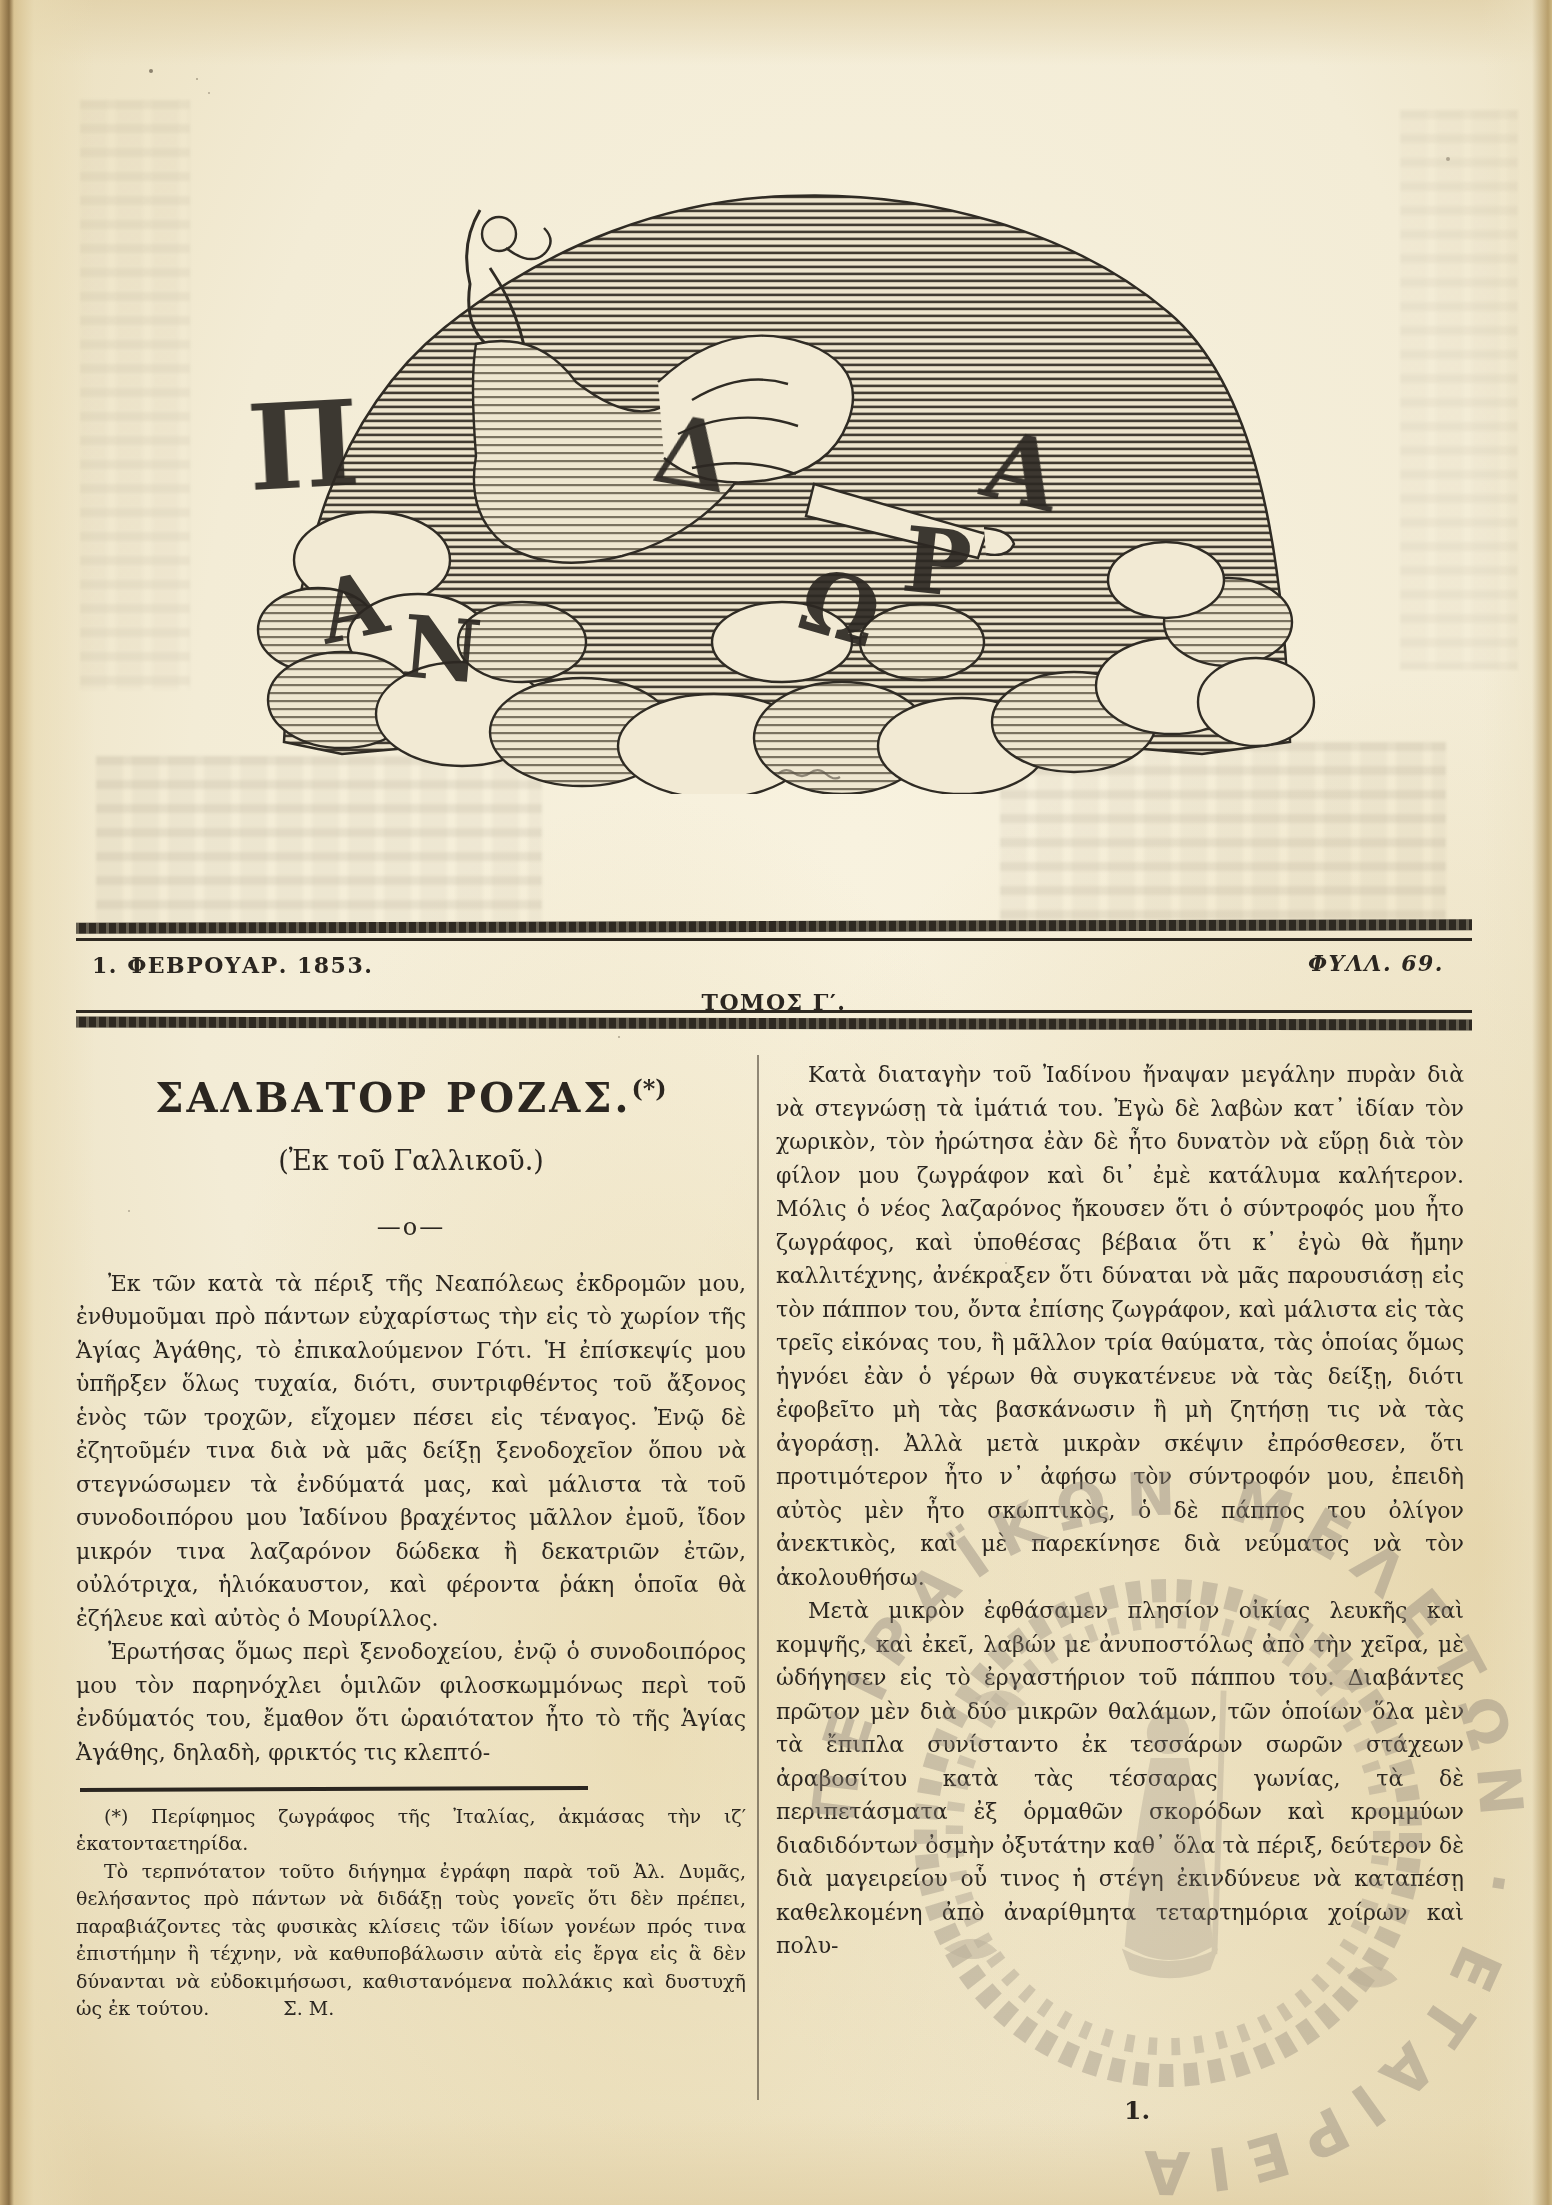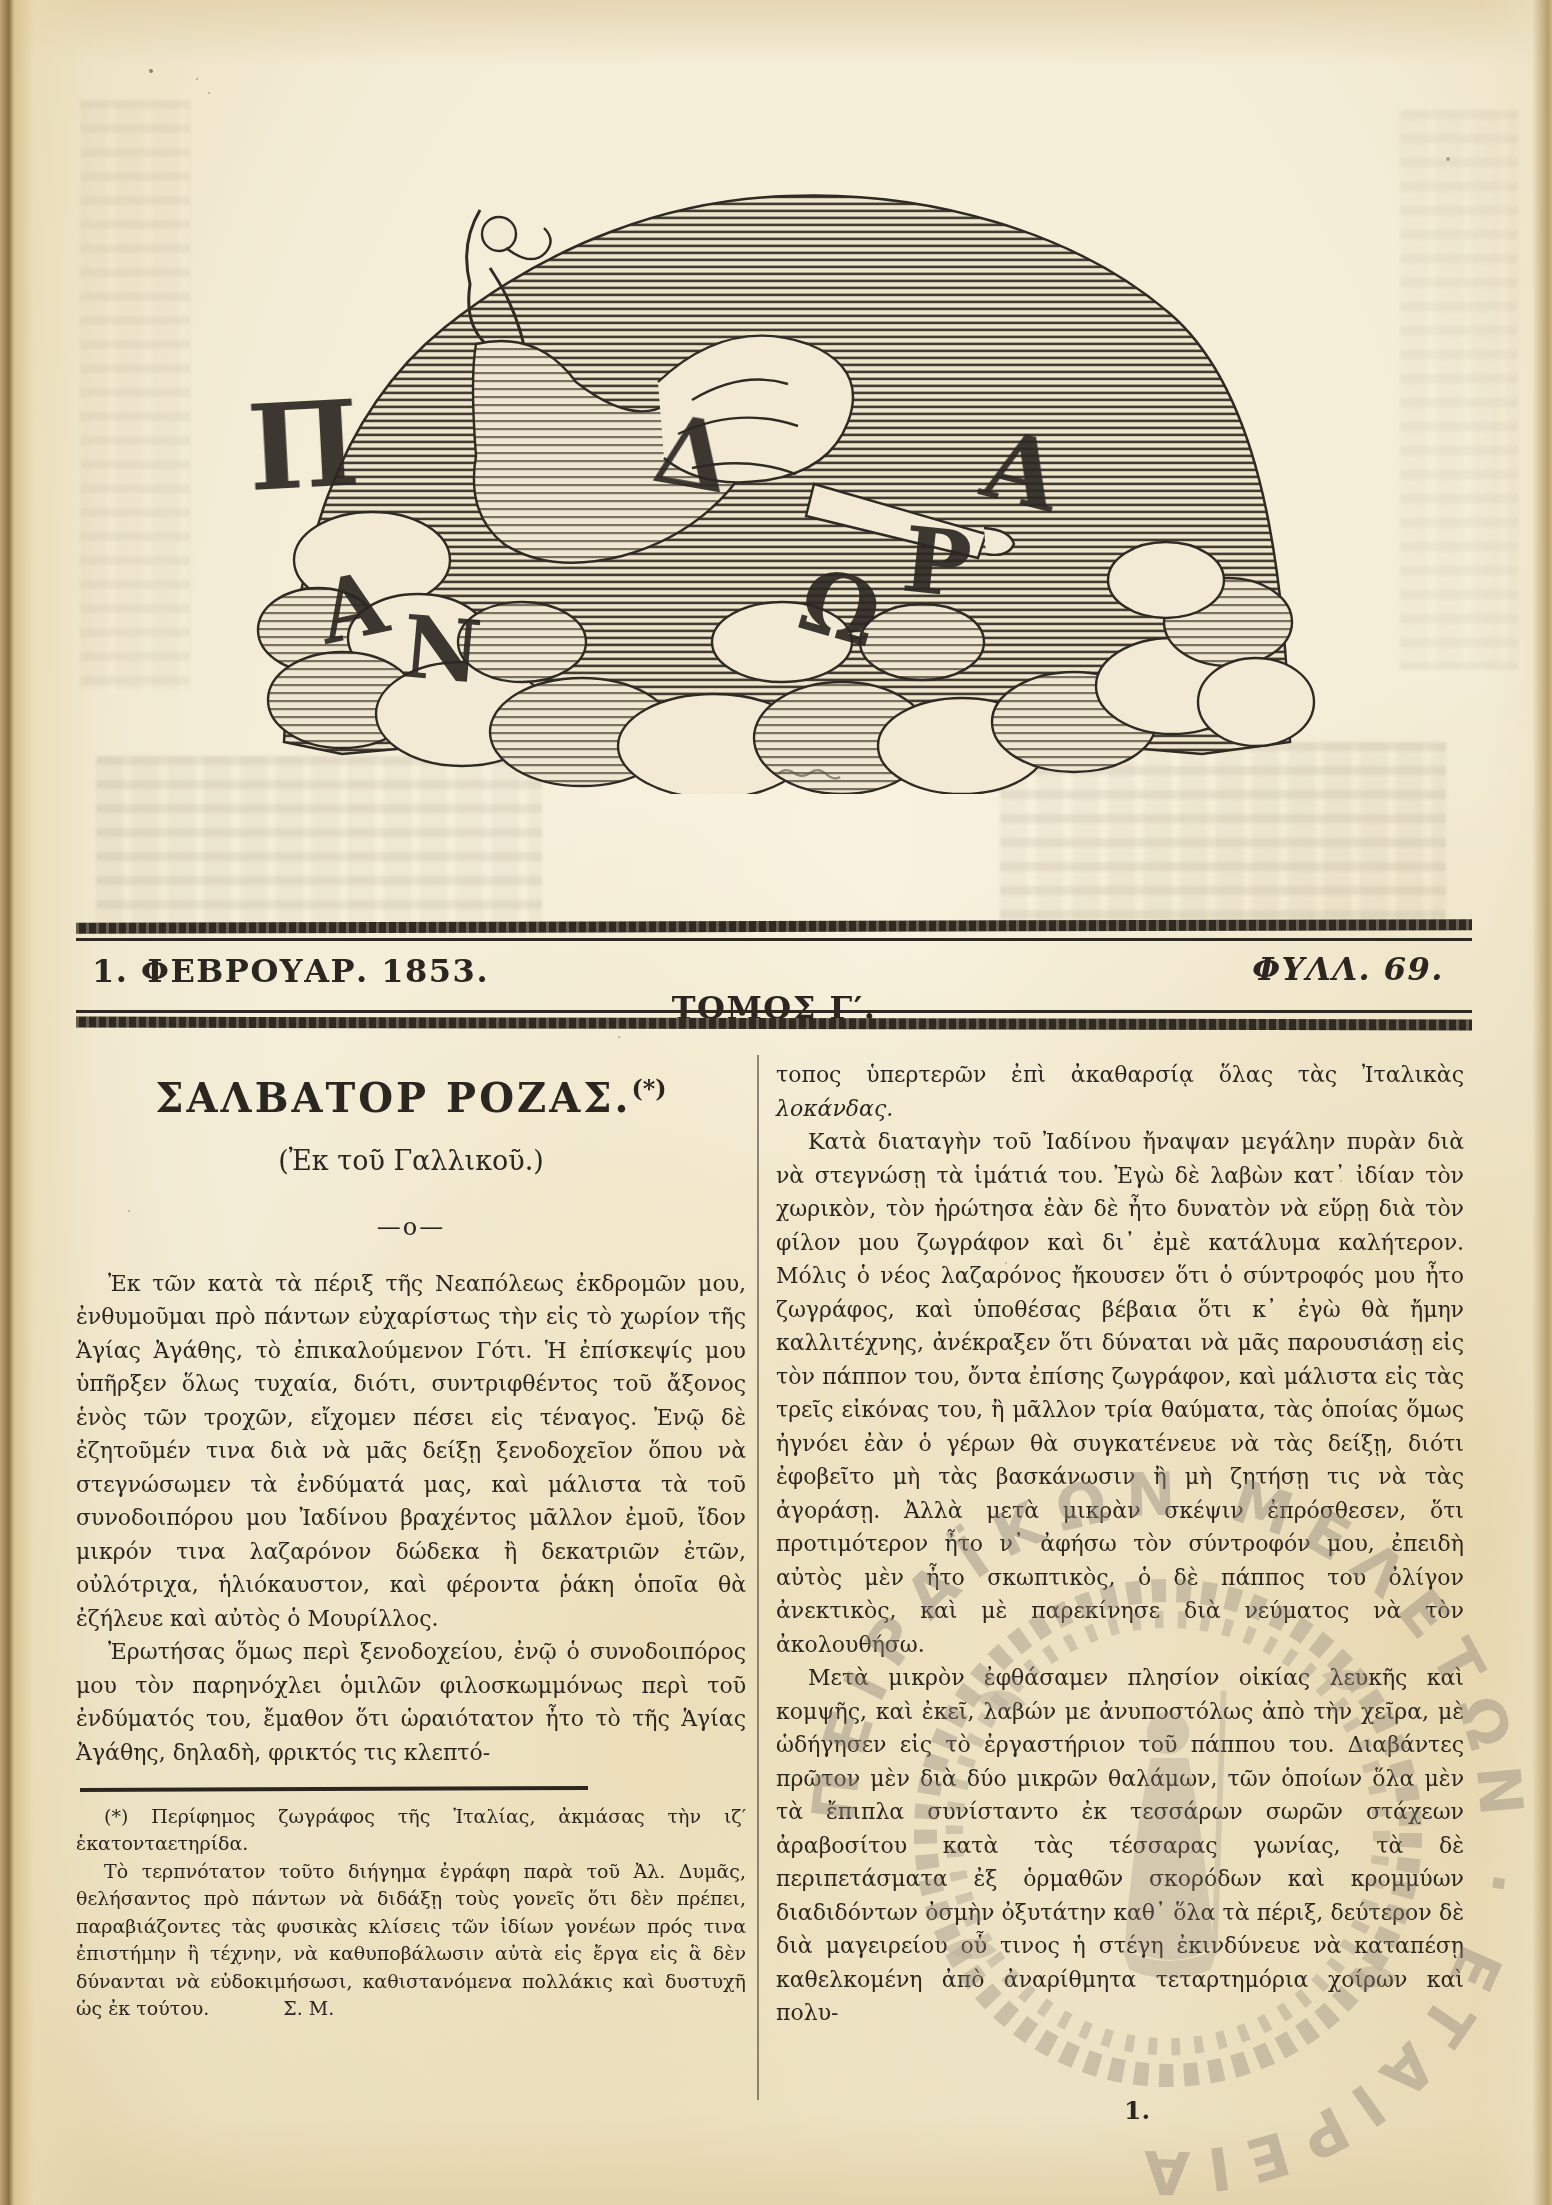--- a/index.html
+++ b/index.html
@@ -28,21 +28,21 @@
   
   .ghost{position:absolute;opacity:.55;filter:blur(1.6px);
     background-image:
       repeating-linear-gradient(180deg, rgba(122,110,88,.20) 0 9px, rgba(0,0,0,0) 9px 24px),
       repeating-linear-gradient(90deg, rgba(122,110,88,.10) 0 27px, rgba(0,0,0,0) 27px 36px);}
   .rule{position:absolute;left:76px;width:1396px;background:#2e2921;}
   .rule.thick{height:11px;
     background-image:repeating-linear-gradient(90deg, rgba(240,230,200,.28) 0 3px, rgba(0,0,0,0) 3px 10px);}
   .rule.thin{height:3px;}
   .dateline{position:absolute;left:76px;top:948px;width:1396px;height:52px;
-    font-weight:bold;font-size:32px;letter-spacing:1.5px;}
+    font-weight:bold;font-size:22px;letter-spacing:1.5px;}
   .dateline .date{position:absolute;left:16px;top:4px;}
   .dateline .volume{position:absolute;left:548px;top:0;width:300px;text-align:center;margin-top:41px;}
   .dateline .issue{position:absolute;right:28px;top:2px;font-style:italic;}
   .col{position:absolute;top:1058px;font-size:22px;line-height:33.5px;text-align:justify;}
   .col-left{left:76px;width:670px;}
   .col-right{left:776px;width:688px;}
   .col-divider{position:absolute;left:757px;top:1055px;width:2px;height:1045px;
     background:rgba(62,52,40,.55);}
   .article-title{text-align:center;font-weight:bold;font-size:40px;letter-spacing:3px;
     margin:14px 0 0 0;transform:scaleY(1.04);}
@@ -155,21 +155,20 @@
     <p class="body-par">Ἐρωτήσας ὅμως περὶ ξενοδοχείου, ἐνῷ ὁ συνοδοιπόρος μου τὸν παρηνόχλει ὁμιλῶν φιλοσκωμμόνως περὶ τοῦ ἐνδύματός του, ἔμαθον ὅτι ὡραιότατον ἦτο τὸ τῆς Ἁγίας Ἀγάθης, δηλαδὴ, φρικτός τις κλεπτό-</p>
 
     <div class="footnote-rule"></div>
     <div class="footnote">
       <p>(*) Περίφημος ζωγράφος τῆς Ἰταλίας, ἀκμάσας τὴν ιζ′ ἑκατονταετηρίδα.</p>
       <p><span>Τὸ τερπνότατον τοῦτο διήγημα ἐγράφη παρὰ τοῦ Ἀλ. Δυμᾶς, θελήσαντος πρὸ πάντων νὰ διδάξῃ τοὺς γονεῖς ὅτι δὲν πρέπει, παραβιάζοντες τὰς φυσικὰς κλίσεις τῶν ἰδίων γονέων πρός τινα ἐπιστήμην ἢ τέχνην, νὰ καθυποβάλωσιν αὐτὰ εἰς ἔργα εἰς ἃ δὲν δύνανται νὰ εὐδοκιμήσωσι, καθιστανόμενα πολλάκις καὶ δυστυχῆ ὡς ἐκ τούτου.</span><span class="fn-sig">Σ. Μ.</span></p>
     </div>
   </div>
 
   <div class="col col-right">
-    <p class="body-par noindent"><span>τοπος ὑπερτερῶν ἐπὶ ἀκαθαρσίᾳ ὅλας τὰς Ἰταλικὰς </span><i>λοκάνδας.</i></p>
     <p class="body-par">Κατὰ διαταγὴν τοῦ Ἰαδίνου ἤναψαν μεγάλην πυρὰν διὰ νὰ στεγνώσῃ τὰ ἱμάτιά του. Ἐγὼ δὲ λαβὼν κατ᾽ ἰδίαν τὸν χωρικὸν, τὸν ἠρώτησα ἐὰν δὲ ἦτο δυνατὸν νὰ εὕρῃ διὰ τὸν φίλον μου ζωγράφον καὶ δι᾽ ἐμὲ κατάλυμα καλήτερον. Μόλις ὁ νέος λαζαρόνος ἤκουσεν ὅτι ὁ σύντροφός μου ἦτο ζωγράφος, καὶ ὑποθέσας βέβαια ὅτι κ᾽ ἐγὼ θὰ ἤμην καλλιτέχνης, ἀνέκραξεν ὅτι δύναται νὰ μᾶς παρουσιάσῃ εἰς τὸν πάππον του, ὄντα ἐπίσης ζωγράφον, καὶ μάλιστα εἰς τὰς τρεῖς εἰκόνας του, ἢ μᾶλλον τρία θαύματα, τὰς ὁποίας ὅμως ἠγνόει ἐὰν ὁ γέρων θὰ συγκατένευε νὰ τὰς δείξῃ, διότι ἐφοβεῖτο μὴ τὰς βασκάνωσιν ἢ μὴ ζητήσῃ τις νὰ τὰς ἀγοράσῃ. Ἀλλὰ μετὰ μικρὰν σκέψιν ἐπρόσθεσεν, ὅτι προτιμότερον ἦτο ν᾽ ἀφήσω τὸν σύντροφόν μου, ἐπειδὴ αὐτὸς μὲν ἦτο σκωπτικὸς, ὁ δὲ πάππος του ὀλίγον ἀνεκτικὸς, καὶ μὲ παρεκίνησε διὰ νεύματος νὰ τὸν ἀκολουθήσω.</p>
     <p class="body-par">Μετὰ μικρὸν ἐφθάσαμεν πλησίον οἰκίας λευκῆς καὶ κομψῆς, καὶ ἐκεῖ, λαβών με ἀνυποστόλως ἀπὸ τὴν χεῖρα, μὲ ὡδήγησεν εἰς τὸ ἐργαστήριον τοῦ πάππου του. Διαβάντες πρῶτον μὲν διὰ δύο μικρῶν θαλάμων, τῶν ὁποίων ὅλα μὲν τὰ ἔπιπλα συνίσταντο ἐκ τεσσάρων σωρῶν στάχεων ἀραβοσίτου κατὰ τὰς τέσσαρας γωνίας, τὰ δὲ περιπετάσματα ἐξ ὁρμαθῶν σκορόδων καὶ κρομμύων διαδιδόντων ὀσμὴν ὀξυτάτην καθ᾽ ὅλα τὰ πέριξ, δεύτερον δὲ διὰ μαγειρείου οὗ τινος ἡ στέγη ἐκινδύνευε νὰ καταπέσῃ καθελκομένη ἀπὸ ἀναρίθμητα τεταρτημόρια χοίρων καὶ πολυ-</p>
   </div>
 
   <div class="page-signature">1.</div>
 
   <svg class="stamp" width="800" height="770" viewBox="0 0 800 800">
     <defs>
       <path id="stampcircle" d="M75,400 A325,325 0 1 1 724.9,400.3 A325,325 0 1 1 75,400" fill="none"></path>
     </defs>

